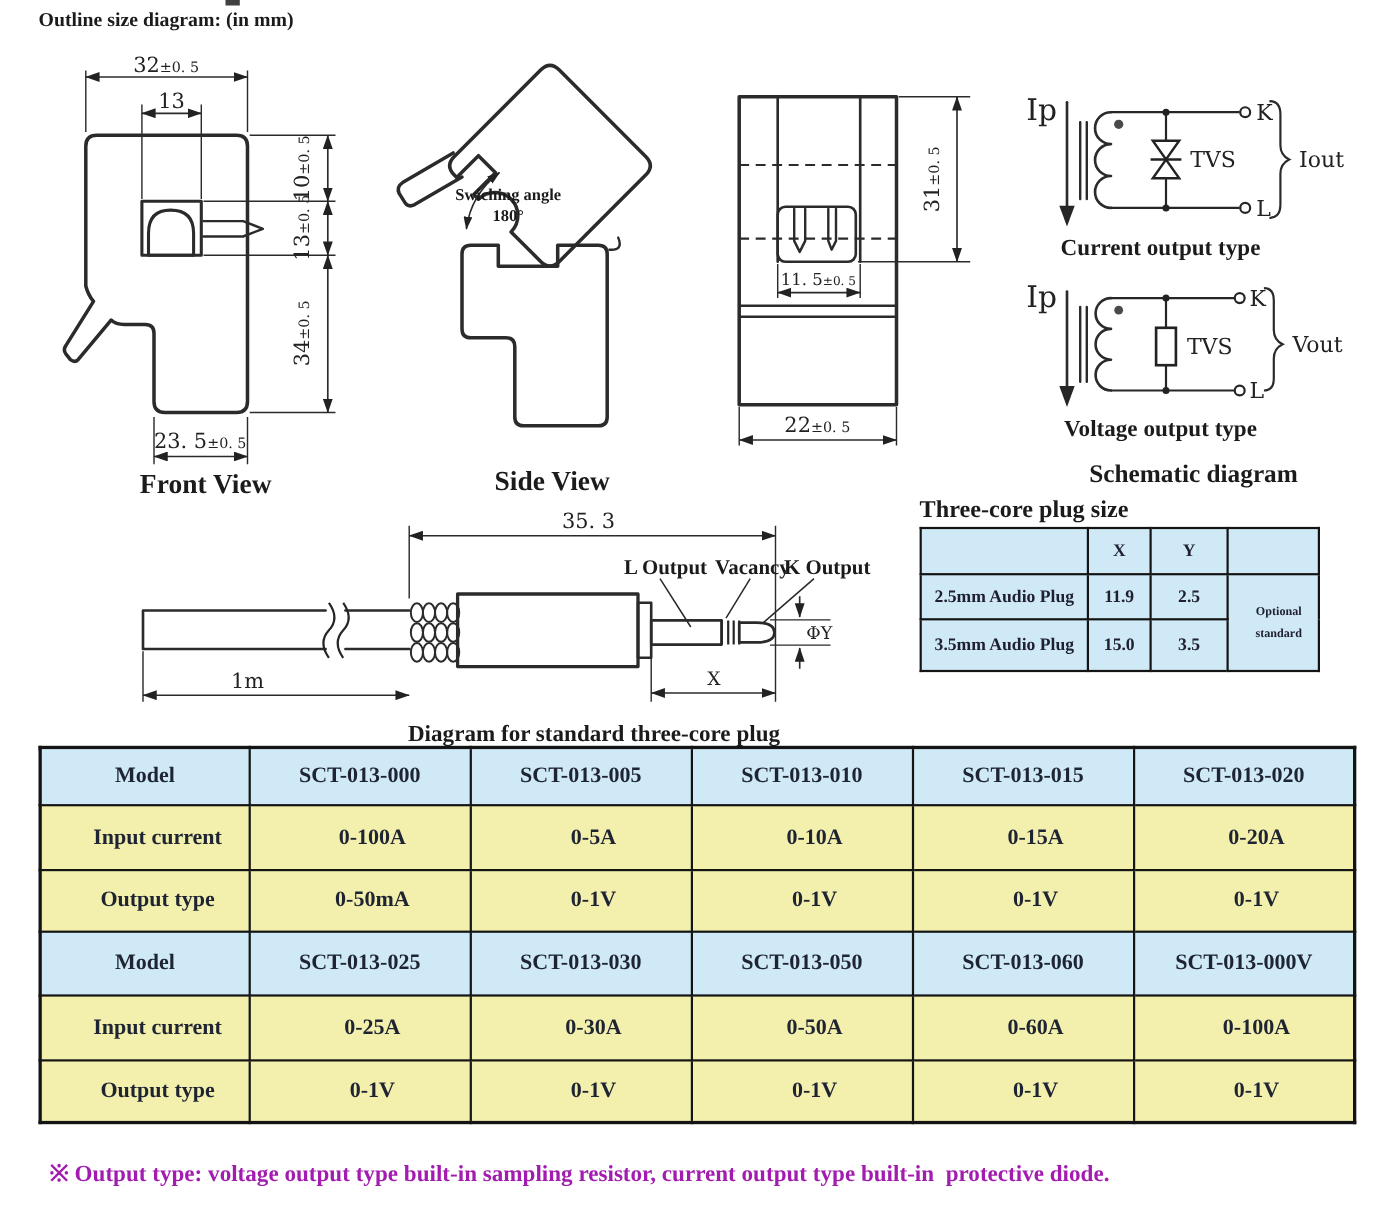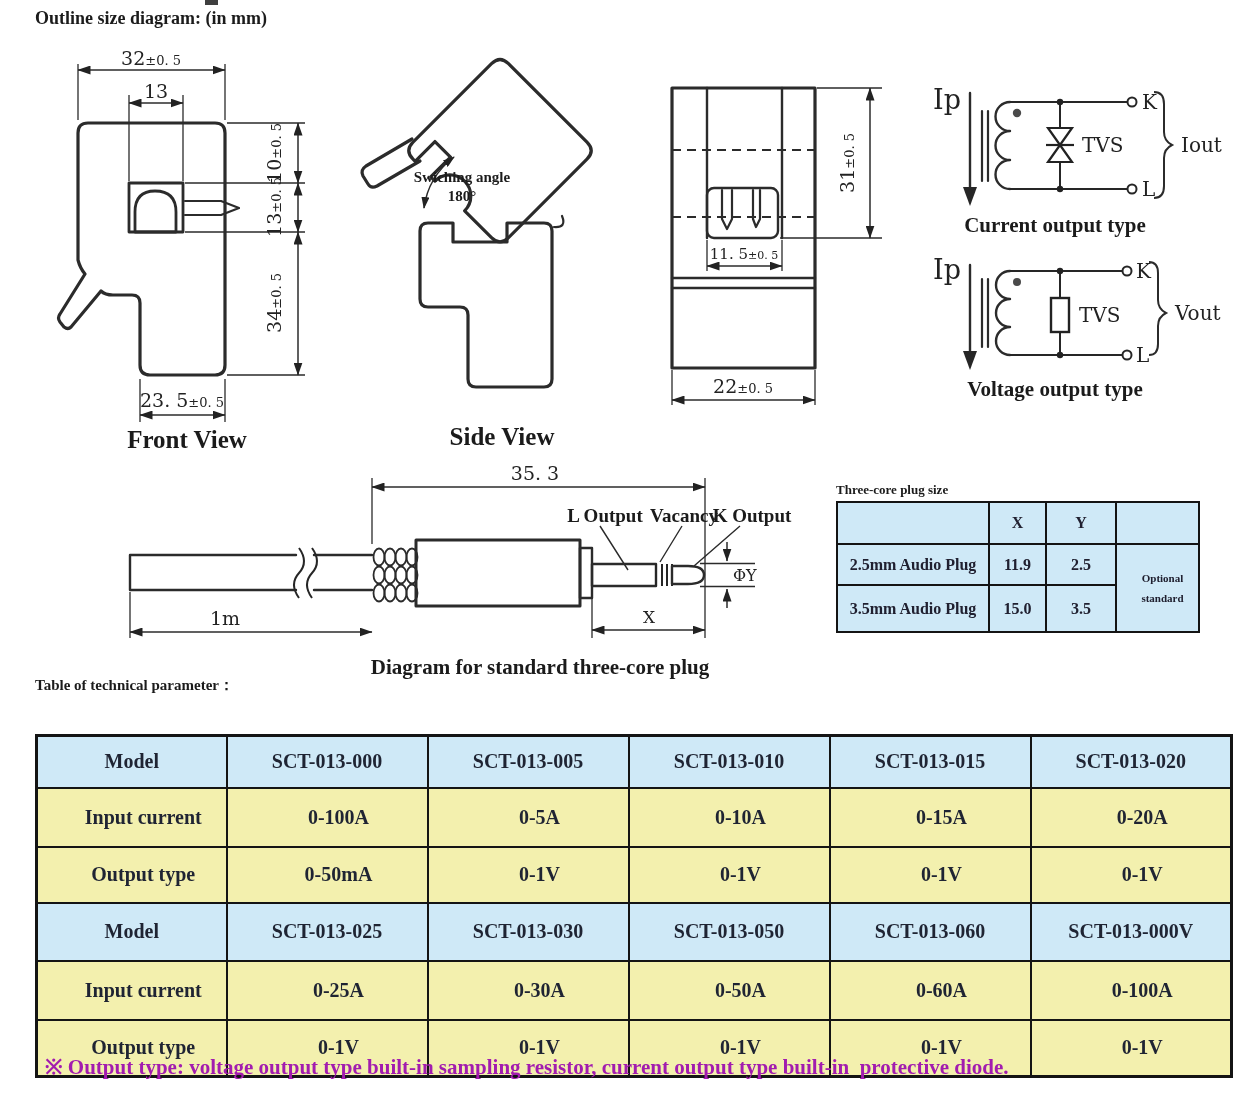--- a/index.html
+++ b/index.html
@@ -23,21 +23,21 @@
   .dimsmall{font-family:"DejaVu Serif", serif;font-size:15px;fill:#222;}
   .dimsmall .tol{font-size:11px;}
   .viewlabel{font-family:"Liberation Serif", serif;font-weight:bold;font-size:25px;fill:#1b1b1b;}
   .anno{font-family:"Liberation Serif", serif;font-weight:bold;font-size:15px;fill:#1b1b1b;}
   .schbig{font-family:"DejaVu Serif", serif;font-size:27px;fill:#222;}
   .schtext{font-family:"DejaVu Serif", serif;font-size:20px;fill:#222;}
   .schcap{font-family:"Liberation Serif", serif;font-weight:bold;font-size:21px;fill:#1b1b1b;}
   .bolddia{font-family:"Liberation Serif", serif;font-weight:bold;font-size:19px;fill:#1b1b1b;}
 
   
-  .plug-title{font-weight:bold;font-size:13px;color:#1b1b1b;margin-bottom:3px;margin-top:32px;}
+  .plug-title{font-weight:bold;font-size:22px;color:#1b1b1b;margin-bottom:3px;}
   table.plugsize{border-collapse:collapse;table-layout:fixed;}
   table.plugsize td{border:2px solid #141414;background:#cfe9f7;color:#202030;
     font-weight:bold;font-size:16px;text-align:center;vertical-align:middle;padding:0;}
   table.plugsize td.notecell{font-size:11px;text-align:center;padding-left:10px;line-height:1.85;}
 
   
   table.params{border-collapse:collapse;table-layout:fixed;border:3px solid #141414;}
   table.params td{border:2px solid #141414;text-align:center;vertical-align:middle;
     font-weight:bold;font-size:20px;color:#1f2433;padding:0;}
   table.params tr.blue td{background:#cfe9f7;}
@@ -174,20 +174,21 @@
       <rect x="136" y="45" width="18" height="34" fill="#fff" stroke="#222" stroke-width="2.4"></rect>
       <path class="thin" style="stroke-width:2" d="M 234 9 Q 243 9 243 20 V 47 Q 243 56 251 60 Q 243 64 243 73 V 91 Q 243 102 234 102"></path>
       <text class="schtext" x="164" y="69">TVS</text>
       <text class="schtext" x="221" y="25">K</text>
       <text class="schtext" x="221" y="109">L</text>
       <text class="schtext" x="260" y="67">Vout</text>
     </g>
     <text class="schcap" text-anchor="middle" x="140" y="143">Voltage output type</text>
   </svg>
 
+  <div class="abs h-sub" style="left:940px;top:418px;width:290px;text-align:center;font-size:23px;">Schematic diagram</div>
 
   <div class="abs" style="left:836px;top:450px;">
     <div class="plug-title">Three-core plug size</div>
     <table class="plugsize">
       <colgroup>
           <col style="width:152px">
           <col style="width:57px">
           <col style="width:70px">
           <col style="width:83px">
         </colgroup>
@@ -259,21 +260,21 @@
       <text class="dimtext" x="633" y="119" style="font-size:16px">ΦY</text>
       <text class="bolddia" text-anchor="middle" x="505" y="60">L Output</text>
       <text class="bolddia" text-anchor="middle" x="584" y="60">Vacancy</text>
       <text class="bolddia" text-anchor="middle" x="652" y="60">K Output</text>
     </g>
     <text class="schcap" text-anchor="middle" x="440" y="212">Diagram for standard three-core plug</text>
   </svg>
 
   <div class="abs h-sub" style="left:35px;top:676px;">Table of technical parameter：</div>
 
-  <table class="params abs" style="left:35px;top:734px;">
+  <table class="params abs" style="left:35px;top:678px;">
     <colgroup>
       <col style="width:190px">
         <col style="width:201px">
         <col style="width:201px">
       <col style="width:201px">
         <col style="width:201px">
         <col style="width:201px">
     </colgroup>
     <tbody>
         <tr class="blue" style="height:52px">

